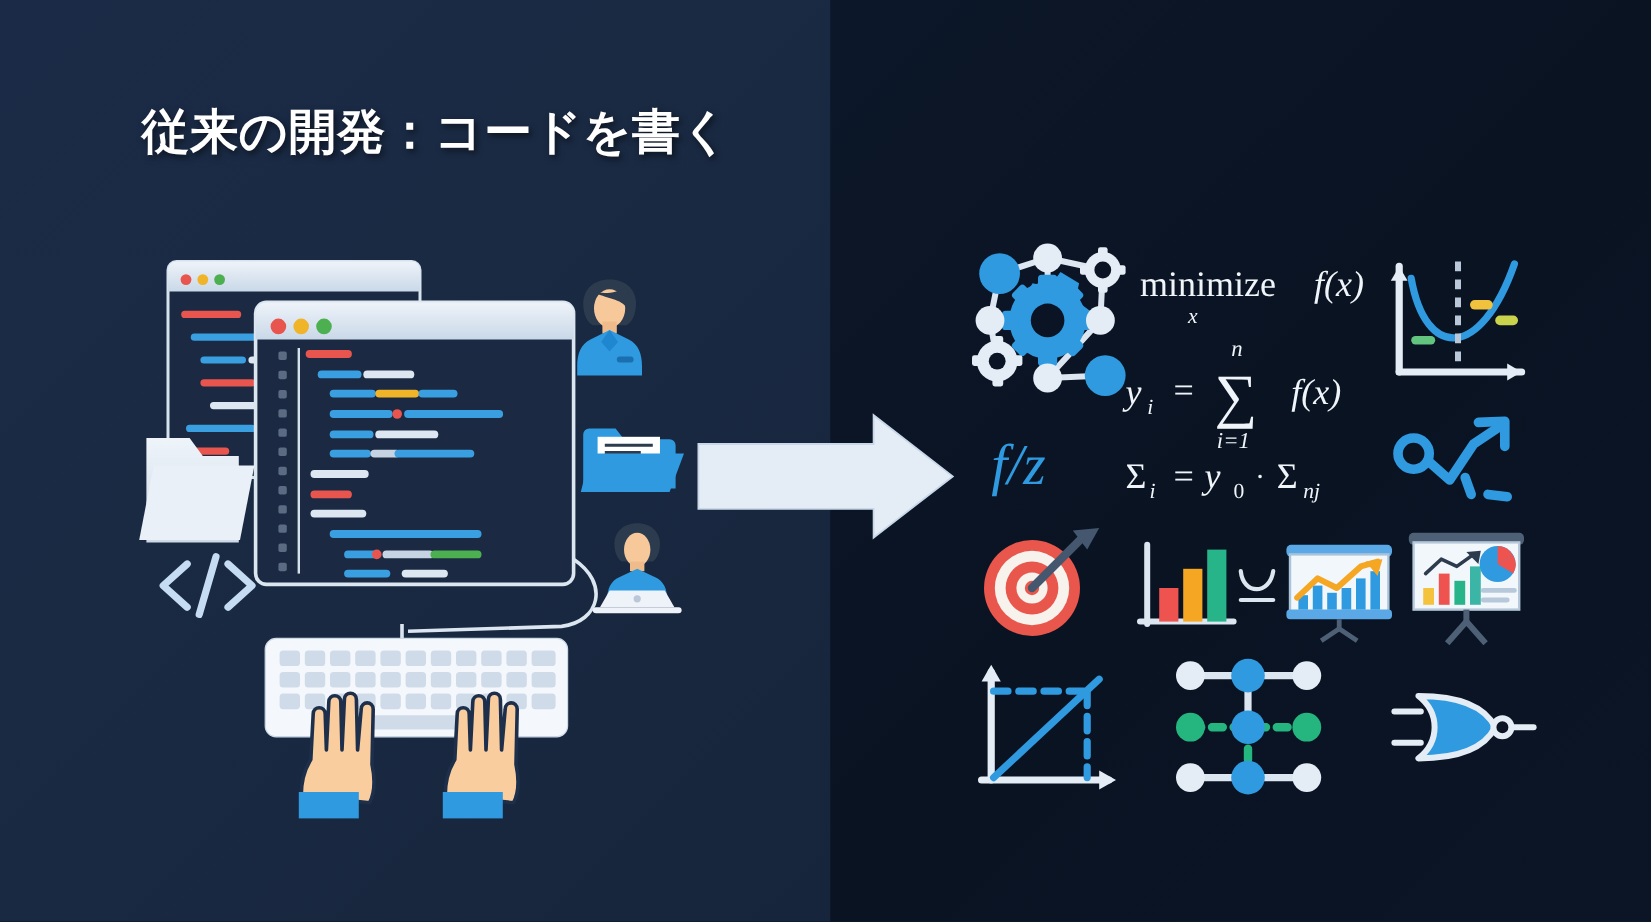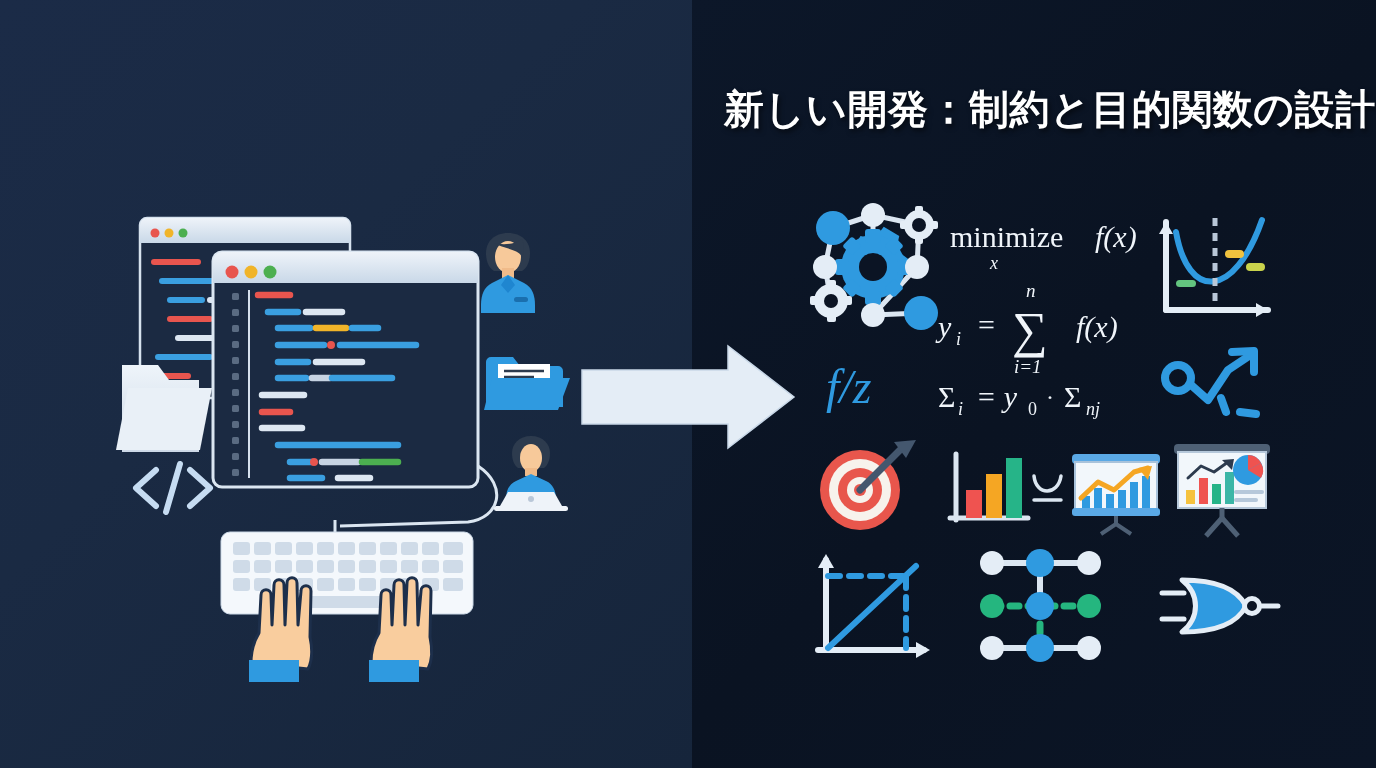--- a/index.html
+++ b/index.html
@@ -40,21 +40,21 @@
 </style>
 </head>
 <body>
 
 <div id="stage">
 
   <div class="panel panel-left"></div>
 
   <div class="panel panel-right"></div>
 
-  <div class="title nosel" id="title-right">新しい開発：制約と目的関数の設計</div>
+  <div class="title nosel" id="title-left">従来の開発：コードを書く</div>
 
   <svg class="art" style="left:110px; top:190px;" width="520" height="520" viewBox="0 0 520 520">
     <defs>
       <linearGradient id="winTop" x1="0" y1="0" x2="0" y2="1">
         <stop offset="0" stop-color="#eef3f9"></stop>
           <stop offset="1" stop-color="#c9d8e8"></stop>
       </linearGradient>
       <linearGradient id="folderG" x1="0" y1="0" x2="0" y2="1">
         <stop offset="0" stop-color="#eef4fa"></stop>
           <stop offset="1" stop-color="#cdd9e7"></stop>

